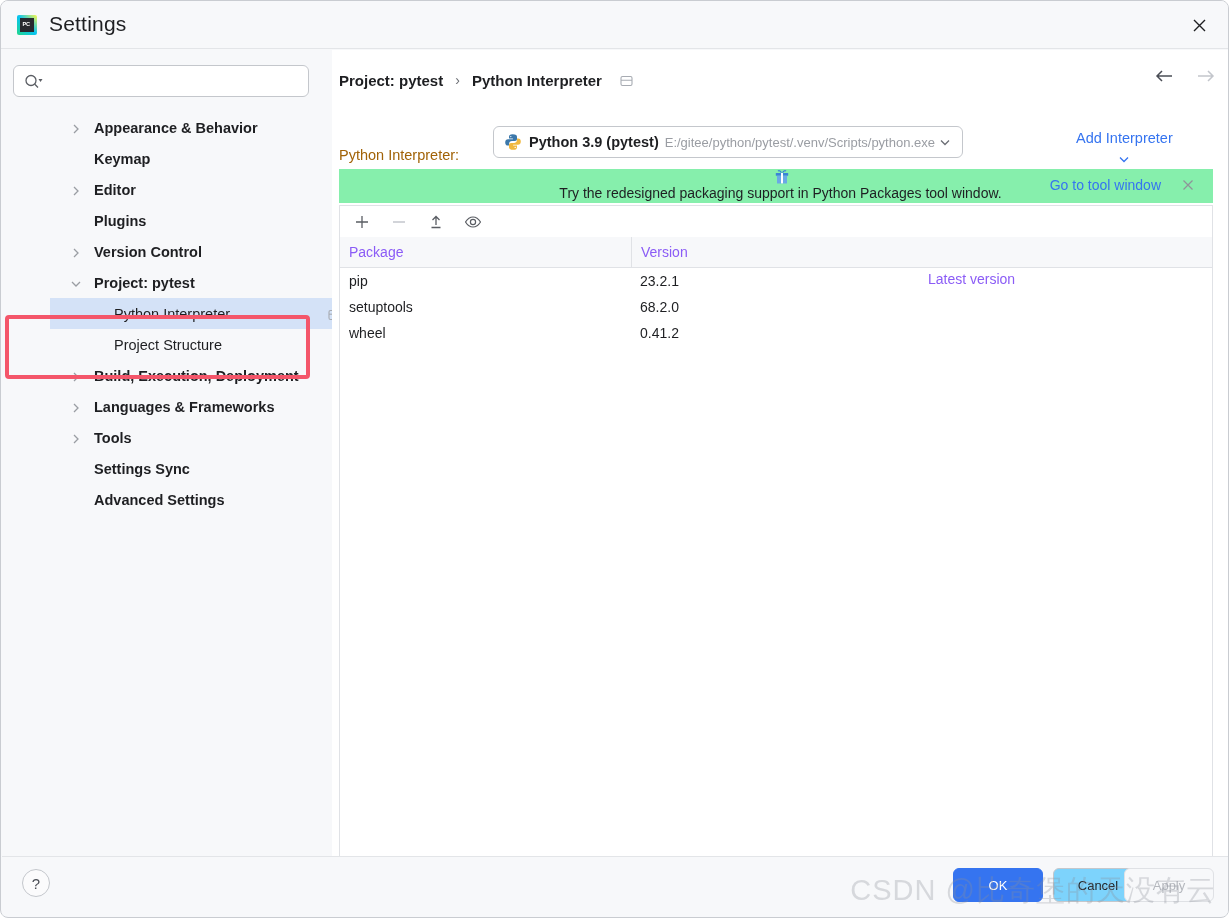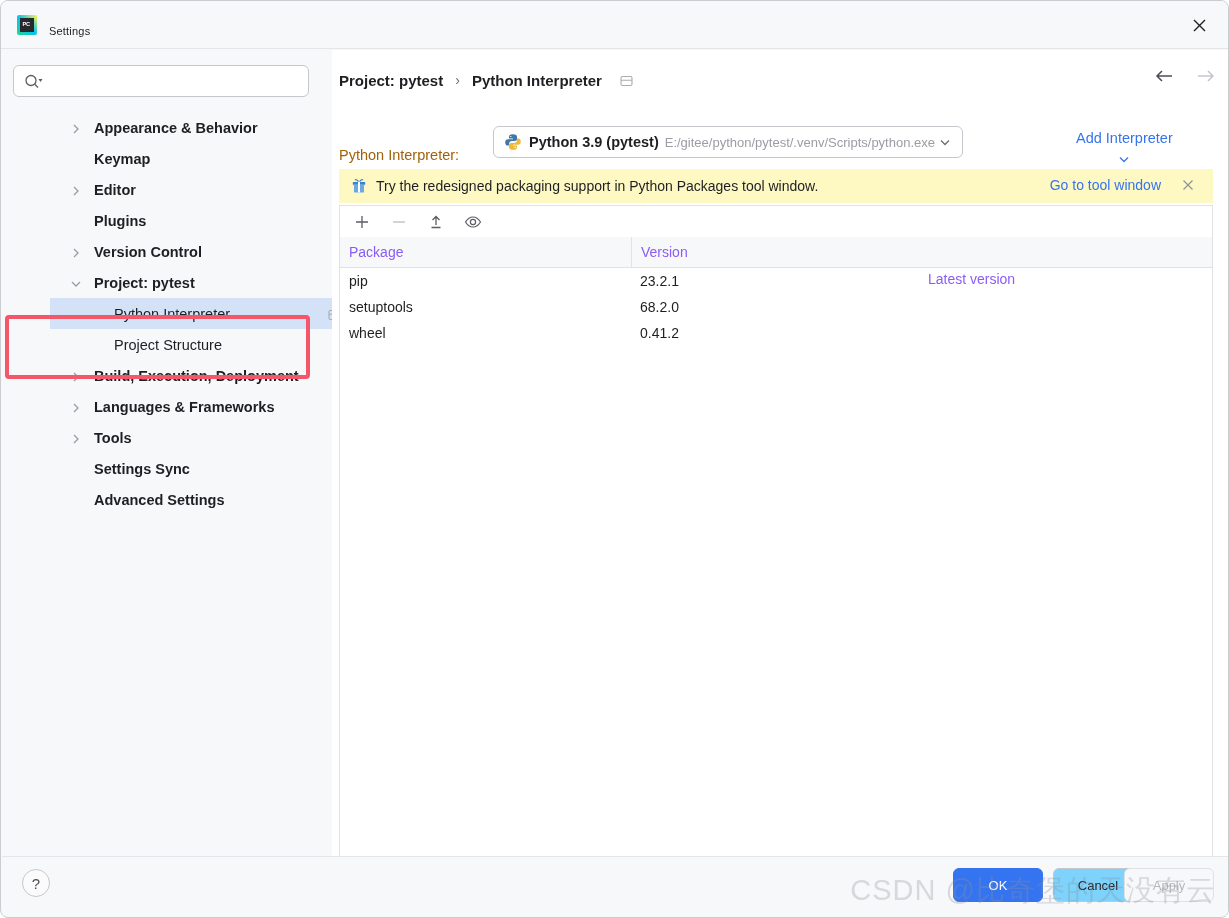--- a/index.html
+++ b/index.html
@@ -36,22 +36,22 @@
     border-bottom: 1px solid #e3e5e8;
     box-sizing: border-box;
   }
   .app-logo {
     position: absolute;
     left: 16px; top: 14px;
     width: 20px; height: 20px;
   }
   .app-title {
     position: absolute;
-    left: 48px; top: 24px;
-    font-size: 11px;
+    left: 48px; top: 11px;
+    font-size: 21px;
     color: #1e1f22;
     letter-spacing: .2px;
   }
   .close-btn {
     position: absolute;
     right: 6px; top: 6px;
     width: 46px; height: 36px;
     display: flex; align-items: center; justify-content: center;
     cursor: pointer;
     color: #1e1f22;
@@ -200,23 +200,24 @@
     display: flex; align-items: center; gap: 6px;
     color: #3574f0; font-size: 14.5px; cursor: pointer; flex-direction: column;
   }
   .add-interp-chev { width: 12px; height: 12px; color: #3574f0; }
 
   
   .banner {
     position: absolute;
     left: 7px; top: 119px;
     width: 874px; height: 34px;
-    background: #fef9c3;
+    background: #86efac;
     display: flex; align-items: center;
     box-sizing: border-box;
+    flex-direction: column;
   }
   .gift-icon { margin-left: 12px; width: 16px; height: 16px; color: #3b82d6; flex: none; }
   .banner-text { margin-left: 9px; font-size: 14px; color: #1e1f22; }
   .banner-link {
     position: absolute; right: 52px; top: 8px;
     color: #3574f0; font-size: 14px; cursor: pointer;
   }
   .banner-close {
     position: absolute; right: 17px; top: 9px;
     width: 14px; height: 14px; color: #8f9399; cursor: pointer;

